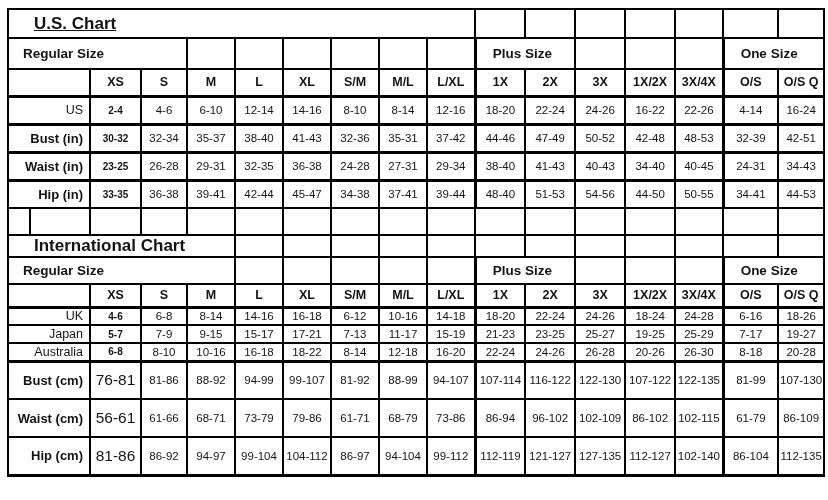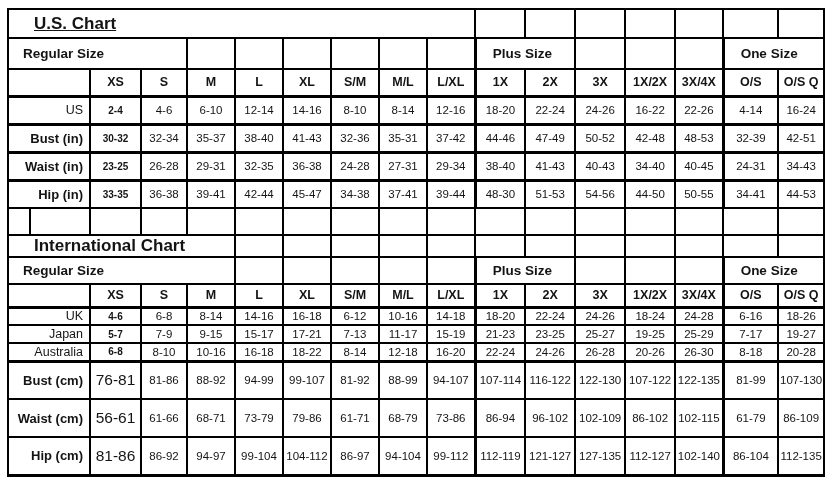--- a/index.html
+++ b/index.html
@@ -160,21 +160,21 @@
       <tr class="">
         <td colspan="2" class="lab b">Hip (in)</td>
         <td class="val md">33-35</td>
         <td class="val">36-38</td>
         <td class="val">39-41</td>
         <td class="val">42-44</td>
         <td class="val">45-47</td>
         <td class="val">34-38</td>
         <td class="val">37-41</td>
         <td class="val">39-44</td>
-        <td class="val sep-l">48-30</td>
+        <td class="val sep-l">48-40</td>
         <td class="val">51-53</td>
         <td class="val">54-56</td>
         <td class="val">44-50</td>
         <td class="val">50-55</td>
         <td class="val sep-l">34-41</td>
         <td class="val">44-53</td>
       </tr>
     </tbody>
 
   <tbody>

